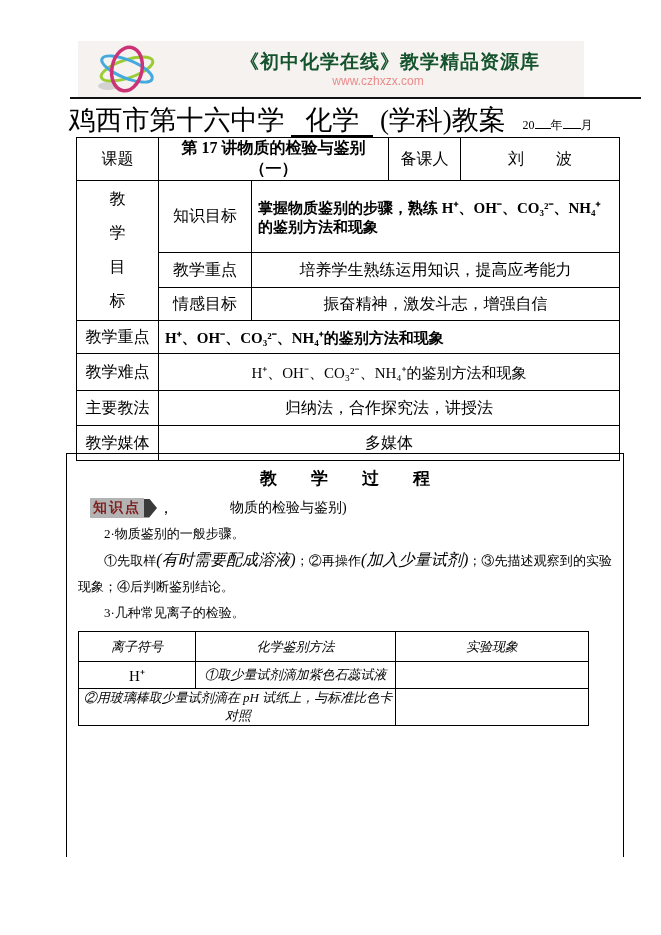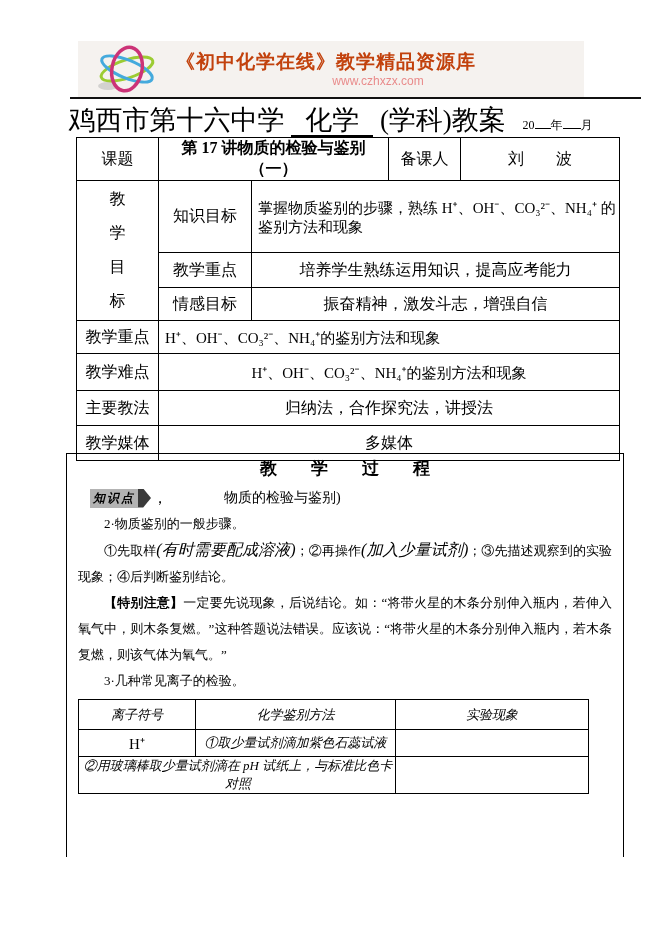--- a/index.html
+++ b/index.html
@@ -2,52 +2,52 @@
 <html><head>
 <meta charset="utf-8">
 <style>
   html,body{margin:0;padding:0;background:#fff;}
   .page{position:relative;width:661px;height:935px;background:#fff;overflow:hidden;
         font-family:"Liberation Serif",serif;color:#000;}
 
   
   .header-band{position:absolute;left:78px;top:41px;width:506px;height:56px;background:#f5f2ef;}
   .logo{position:absolute;left:10px;top:3px;width:78px;height:50px;}
-  .brand-title{position:absolute;left:98px;top:8px;width:400px;text-align:left;
-               color:#c2410c;font-size:19px;font-weight:bold;letter-spacing:1px;}
+  .brand-title{position:absolute;left:112px;top:8px;width:400px;text-align:center;
+               color:#14532d;font-size:19px;font-weight:bold;letter-spacing:1px;}
   .brand-url{position:absolute;left:100px;top:33px;width:400px;text-align:center;
              color:#e98b8b;font-size:12px;font-family:"Liberation Sans",sans-serif;}
   .top-rule{position:absolute;left:70px;top:97px;width:571px;height:2px;background:#111;}
 
   
   .doc-title{position:absolute;left:0;top:102px;width:661px;text-align:center;
              font-size:27px;white-space:nowrap;}
   .subject{border-bottom:2px solid #000;padding:0 14px;}
   .date-part{font-size:12px;margin-left:10px;}
   .blank{display:inline-block;border-bottom:1px solid #000;height:12px;}
   .b1{width:16px;}.b2{width:18px;}
 
   
   .info-table{position:absolute;left:76px;top:137px;border-collapse:collapse;
               table-layout:fixed;font-size:16px;}
   .info-table td{border:1.5px solid #000;padding:0 2px;}
   .c{text-align:center;}
   .bold{font-weight:bold;}
-  .left-pad{padding-left:6px !important;}
+  .left-pad{padding-left:6px !important;font-weight:bold;}
   .small15{font-size:15px;}
   .vertical-label{display:flex;flex-direction:column;justify-content:space-around;
                   align-items:center;height:136px;}
 
   
   .process-box{position:absolute;left:66px;top:453px;width:558px;height:404px;
                border:1.5px solid #000;border-bottom:none;box-sizing:border-box;padding:0 11px;}
-  .process-title{text-align:center;font-size:17px;font-weight:bold;margin-top:3px;}
+  .process-title{text-align:center;font-size:17px;font-weight:bold;margin-top:13px;}
   .kp-line{display:flex;align-items:center;margin-top:7px;height:22px;}
-  .kp-badge{background:#b3b3b3;color:#000000;font-weight:bold;font-style:italic;
-            font-size:12px;padding:1px 3px;margin-left:12px;letter-spacing:2px;}
+  .kp-badge{background:#b3b3b3;color:#7f1d1d;font-weight:bold;
+            font-size:14px;padding:1px 3px;margin-left:12px;letter-spacing:2px;}
   .kp-arrow{width:13px;height:19px;background:#3a3a3a;
             clip-path:polygon(0 0,40% 0,100% 50%,40% 100%,0 100%);}
   .kp-comma{margin-left:1px;}
   .kp-topic{margin-left:56px;font-size:14px;}
   .para{margin:0;font-size:13px;line-height:26px;text-align:justify;text-indent:2em;}
   .para:first-of-type{margin-top:2px;}
   .kaiti{font-style:italic;font-size:16px;}
 
   
   .ion-table{border-collapse:collapse;table-layout:fixed;margin-top:5px;font-size:13px;}
@@ -138,21 +138,20 @@
 
     <div class="kp-line">
       <span class="kp-badge">知识点</span>
       <span class="kp-arrow"></span>
       <span class="kp-comma">，</span>
       <span class="kp-topic">物质的检验与鉴别)</span>
     </div>
 
     <p class="para">2·物质鉴别的一般步骤。</p>
     <p class="para"><span>①先取样</span><span class="kaiti">(有时需要配成溶液)</span><span>；②再操作</span><span class="kaiti">(加入少量试剂)</span><span>；③先描述观察到的实验现象；④后判断鉴别结论。</span></p>
-    <p class="para"><span class="bold">【特别注意】</span><span>一定要先说现象，后说结论。如：“将带火星的木条分别伸入瓶内，若伸入氧气中，则木条复燃。”这种答题说法错误。应该说：“将带火星的木条分别伸入瓶内，若木条复燃，则该气体为氧气。”</span></p>
     <p class="para">3·几种常见离子的检验。</p>
 
     <table class="ion-table">
       <colgroup>
         <col style="width:117px">
           <col style="width:200px">
           <col style="width:193px">
       </colgroup>
       <tbody>
           <tr style="height:30px">

